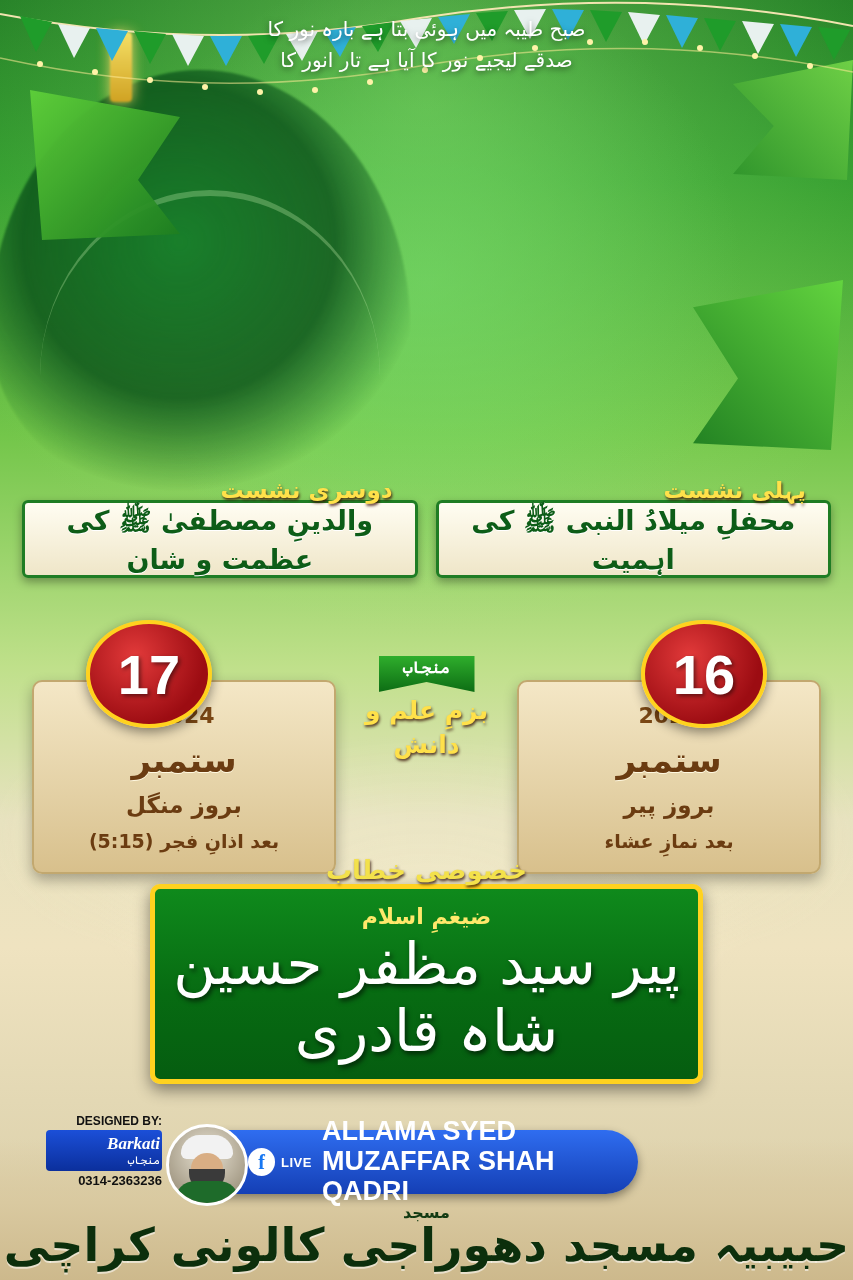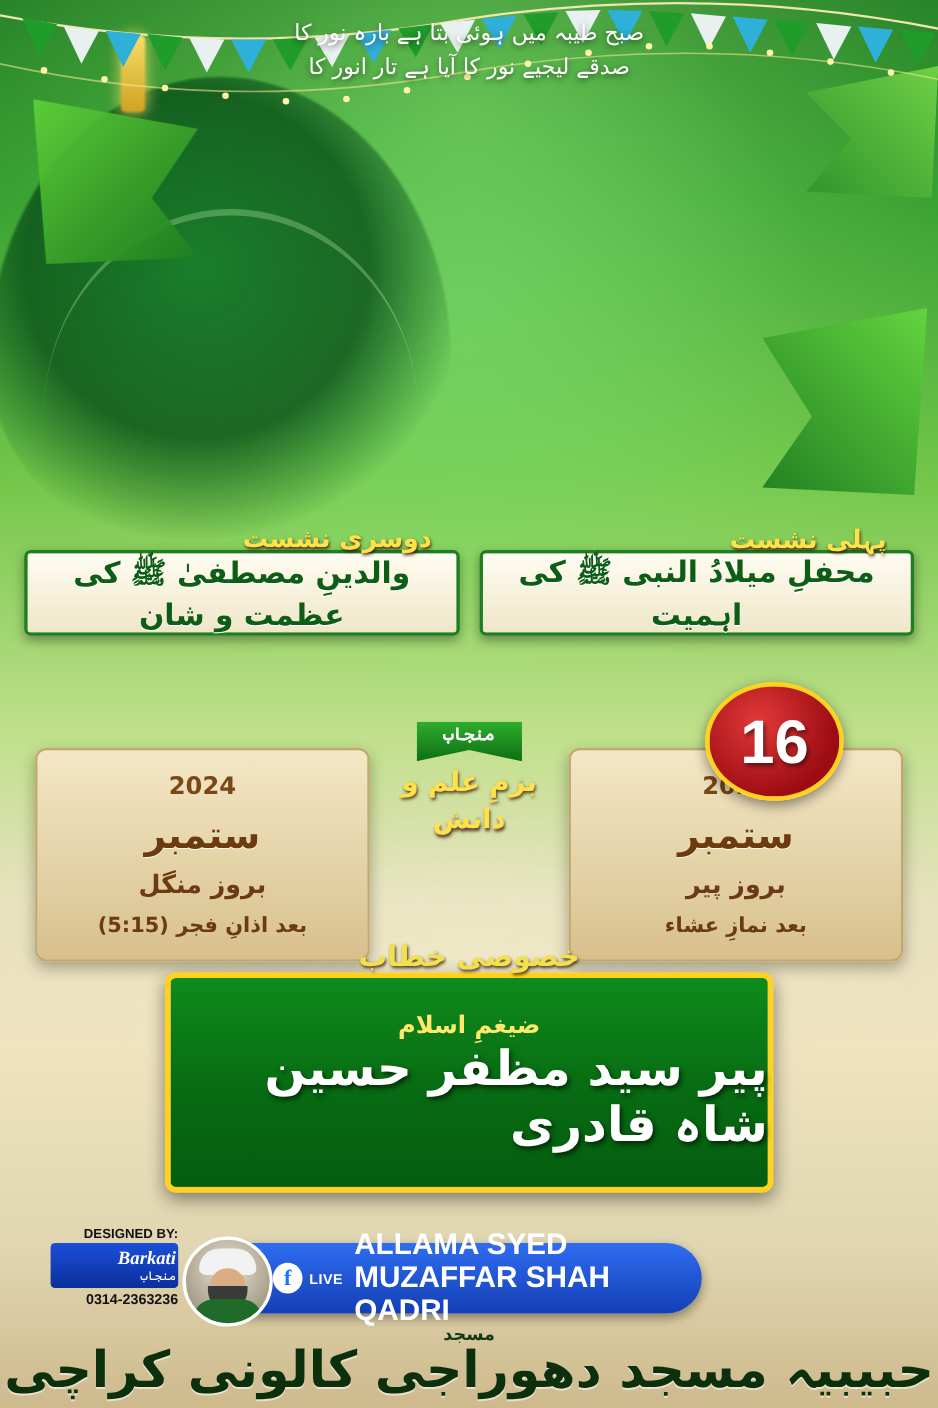--- a/index.html
+++ b/index.html
@@ -195,23 +195,24 @@
     direction:rtl;color:#f3e14b;font-size:26px;font-weight:bold;
     font-family:"DejaVu Sans","Liberation Sans",sans-serif;
     text-shadow:1px 2px 3px rgba(40,10,0,.8);
   }
   .speaker-title{
     color:#ffe86b;font-size:22px;font-weight:bold;
     font-family:"DejaVu Sans","Liberation Sans",sans-serif;
     margin-bottom:2px;
   }
   .speaker-name{
-    color:#ffffff;font-size:44px;font-weight:bold;line-height:1.15;
+    color:#ffffff;font-size:58px;font-weight:normal;line-height:1.15;
     font-family:"DejaVu Sans","Liberation Sans",sans-serif;
     text-shadow:2px 3px 5px rgba(0,0,0,.6);
+    text-align:center;
   }
 
   
   .designer{
     position:absolute;left:46px;bottom:92px;width:116px;
     text-align:right;font-family:"Liberation Sans",sans-serif;
   }
   .designer .lbl{font-size:12px;font-weight:bold;color:#111;}
   .designer .card{
     margin-top:2px;background:linear-gradient(180deg,#1b4fd8,#0b2f9c);
@@ -351,20 +352,21 @@
     <div class="badge badge-right">16</div>
 
     <div class="scroll scroll-left">
       <div class="scroll-inner">
         <div class="year">2024</div>
         <div class="month">ستمبر</div>
         <div class="day">بروز منگل</div>
         <div class="time">بعد اذانِ فجر (5:15)</div>
       </div>
     </div>
+    <div class="badge badge-left">17</div>
 
     <div class="center-flag">منجاب</div>
     <div class="center-note">بزمِ علم و دانش</div>
   </div>
 
   <div class="speaker">
     <div class="speaker-top">خصوصی خطاب</div>
     <div class="speaker-title">ضیغمِ اسلام</div>
     <div class="speaker-name">پیر سید مظفر حسین شاہ قادری</div>
   </div>

